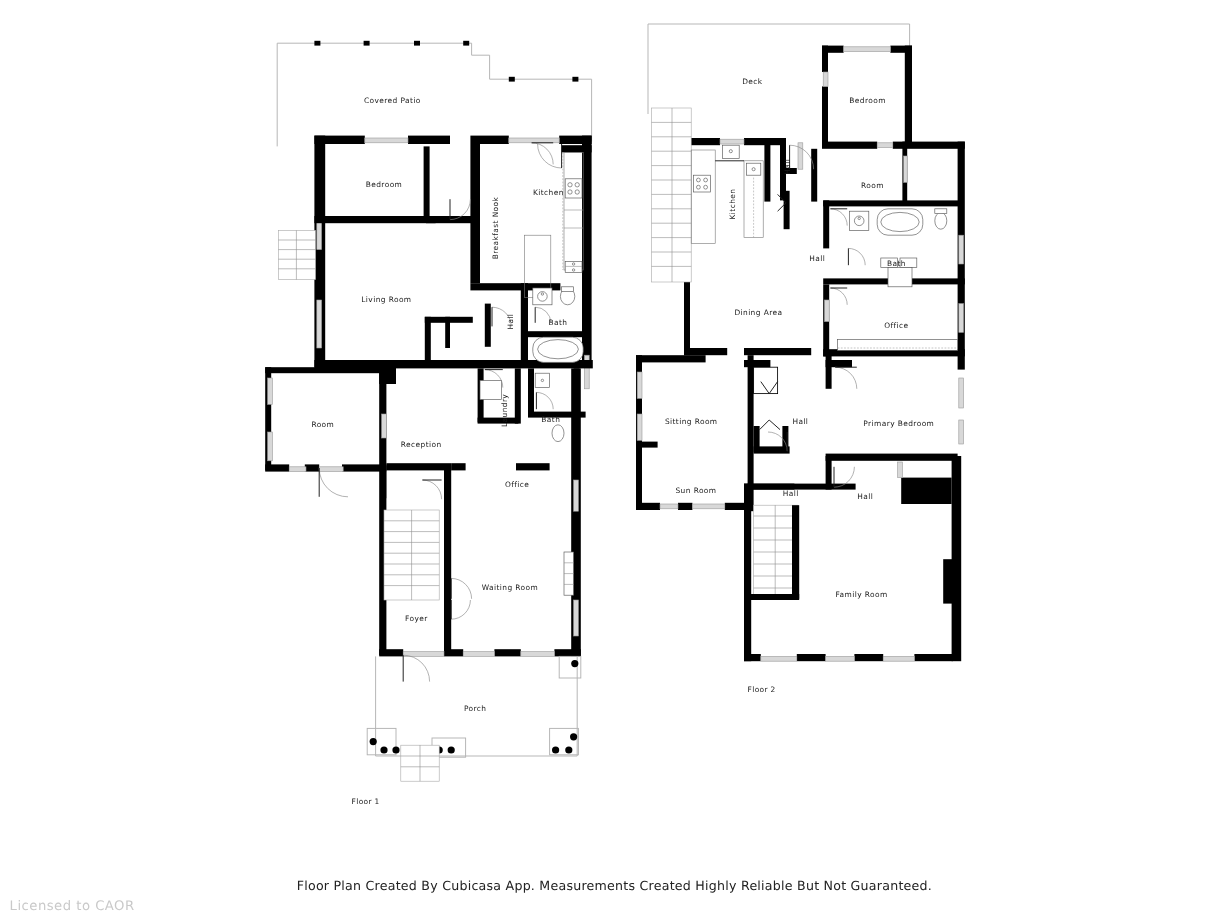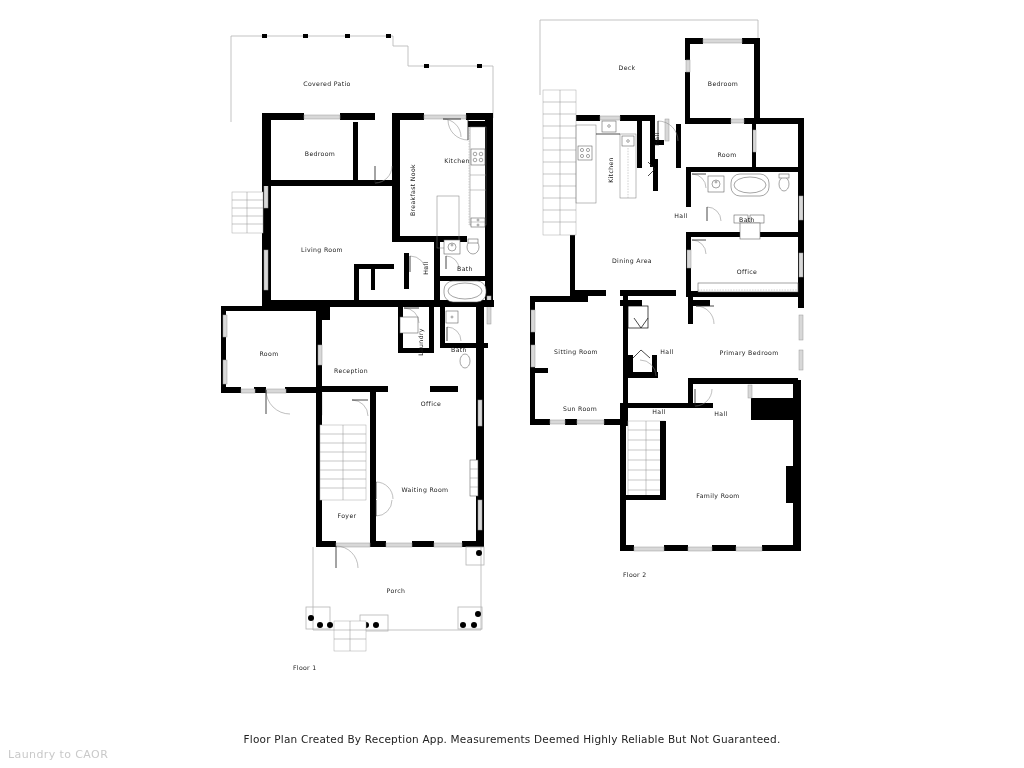--- a/index.html
+++ b/index.html
@@ -472,15 +472,15 @@
         <text class="room-label" x="749" y="353">Primary Bedroom</text>
         <text class="room-label" x="580" y="409">Sun Room</text>
         <text class="room-label" x="659" y="412">Hall</text>
         <text class="room-label" x="721" y="414">Hall</text>
         <text class="room-label" x="718" y="496">Family Room</text>
       </g>
     <text class="floor-label" x="623" y="575">Floor 2</text>
   </g>
 </svg>
 
-<div class="footer-note">Floor Plan Created By Reception App. Measurements Deemed Highly Reliable But Not Guaranteed.</div>
-
-<div class="watermark">Laundry to CAOR</div>
+<div class="footer-note">Floor Plan Created By Cubicasa App. Measurements Created Highly Reliable But Not Guaranteed.</div>
+
+<div class="watermark">Licensed to CAOR</div>
 
 </body></html>

